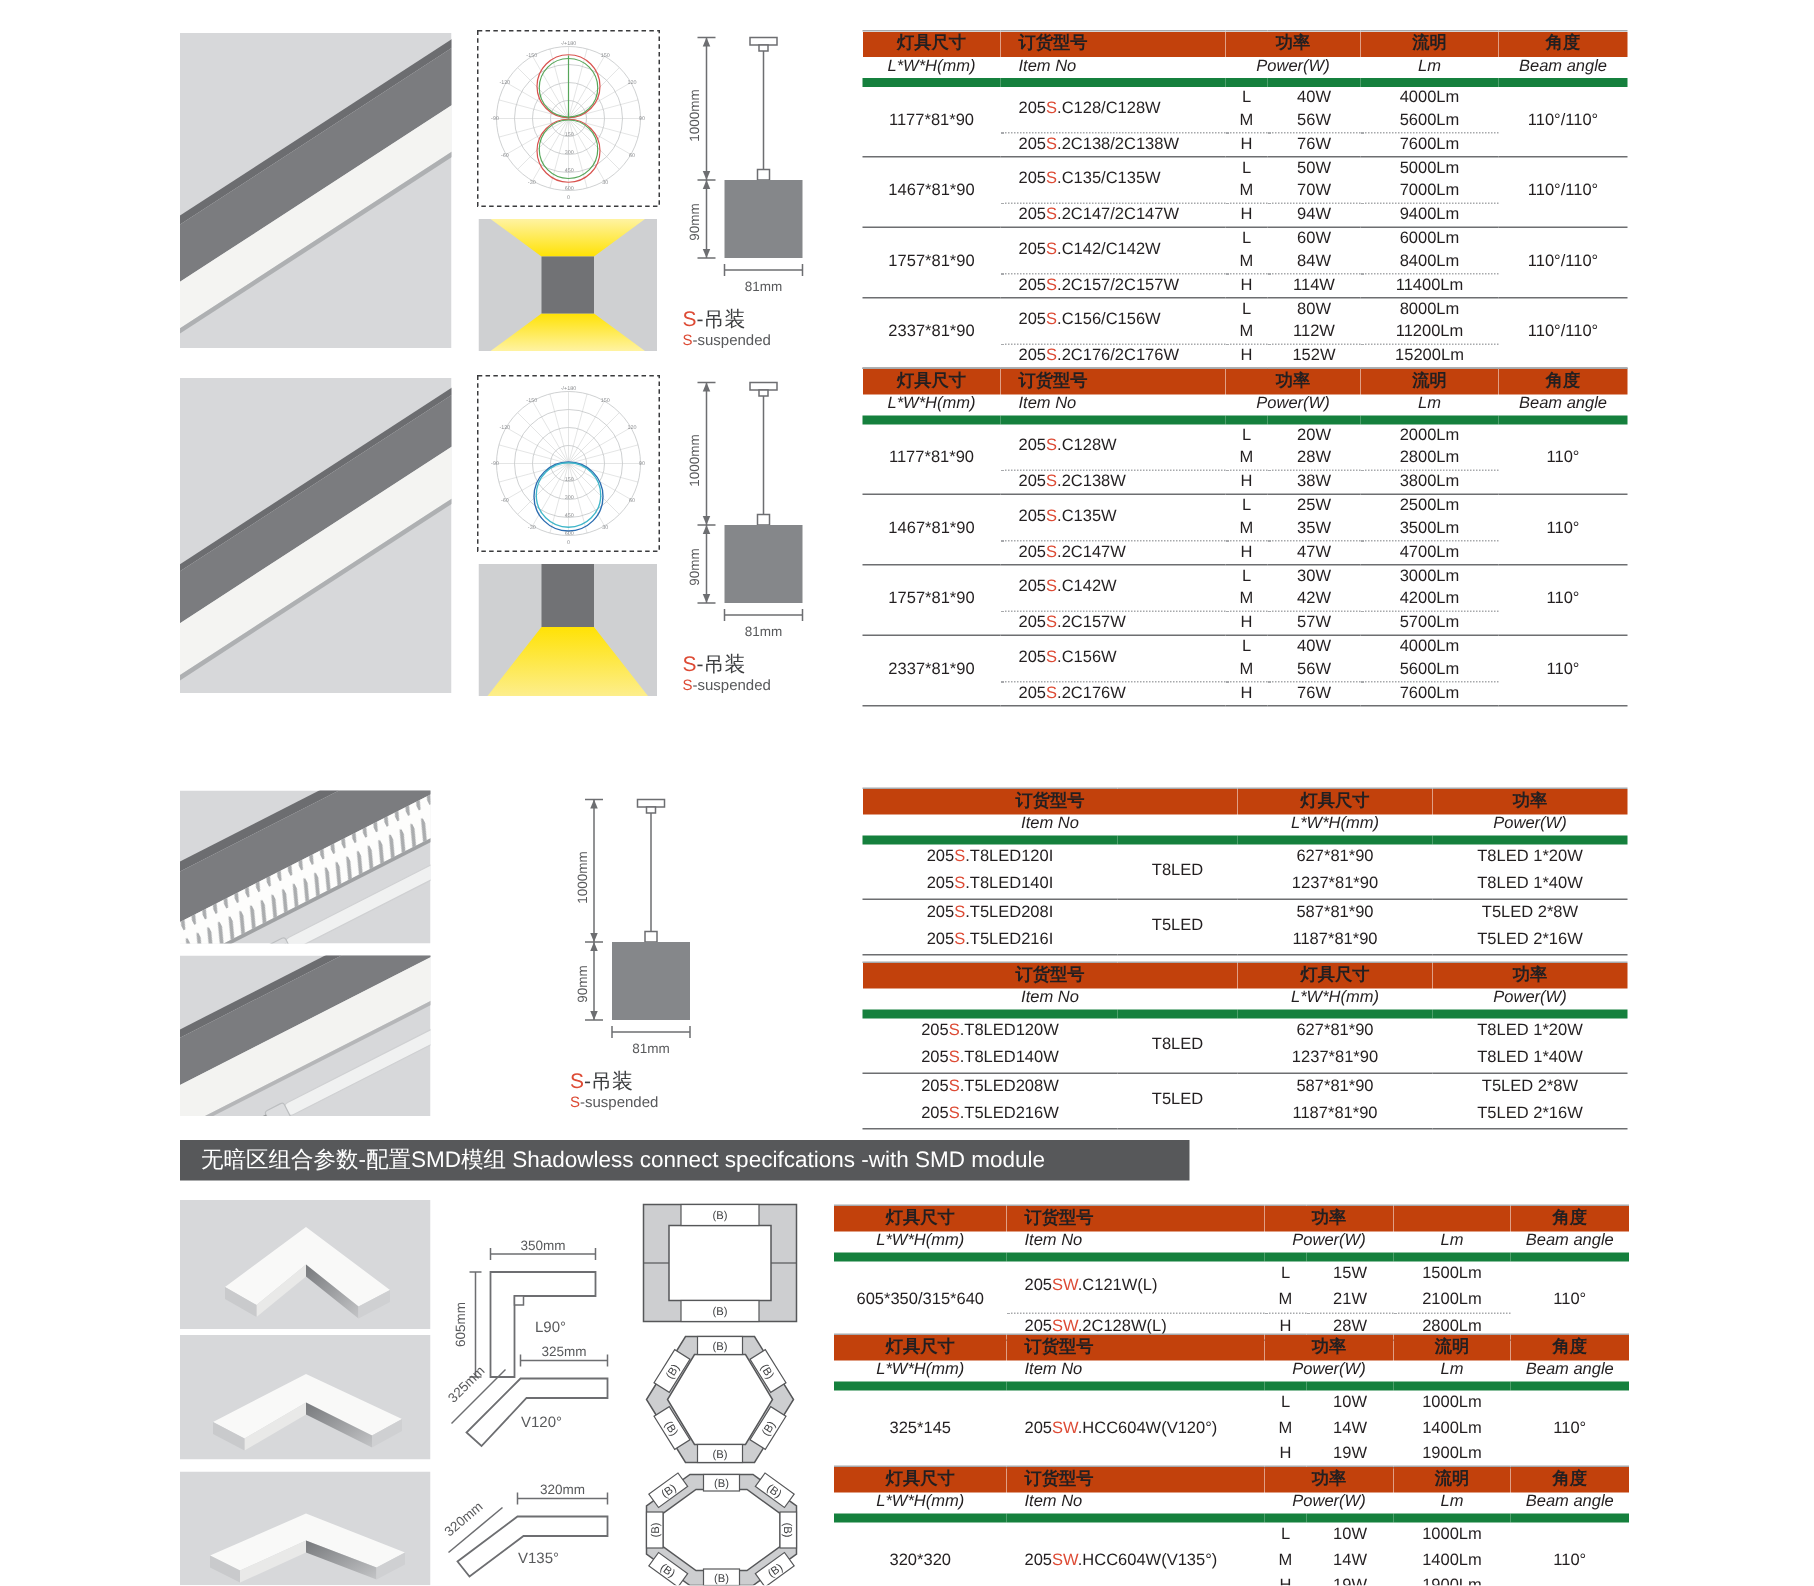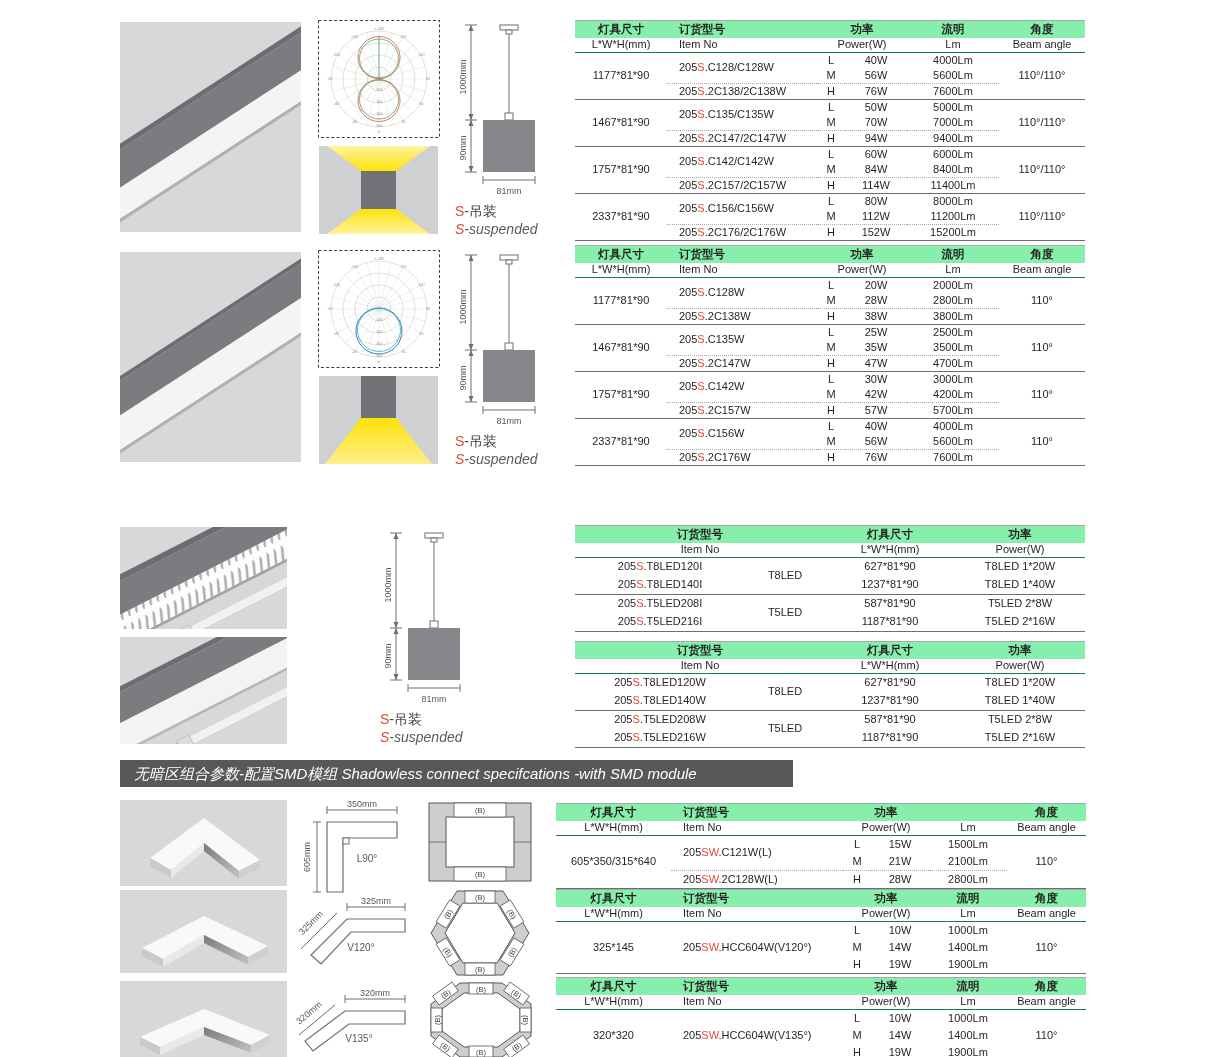--- a/index.html
+++ b/index.html
@@ -7,35 +7,35 @@
     font-family:"Liberation Sans","DejaVu Sans",sans-serif;color:#231f20;overflow:hidden;}
   .abs{position:absolute;}
   .red{color:#dd4b35;}
   
   .bar{background:#57585a;color:#ffffff;font-size:15px;height:27px;line-height:27px;
        padding-left:14px;box-sizing:border-box;white-space:nowrap;}
   
   .spec{border-collapse:collapse;table-layout:fixed;width:100%;font-size:11px;color:#231f20;}
   .spec td{padding:0 2px;height:15px;line-height:1.05;vertical-align:middle;text-align:center;
            white-space:nowrap;overflow:hidden;}
-  .spec tr.hz td{background:#86efac;font-weight:bold;font-size:11.5px;height:17px;border-top:1px solid #a7a9ac;}
-  .spec tr.he td{height:14px;border-bottom:1px solid #15803d;}
+  .spec tr.hz td{background:#c2410c;font-weight:bold;font-size:11.5px;height:17px;border-top:1px solid #a7a9ac;}
+  .spec tr.he td{height:14px;border-bottom:6px solid #15803d;font-style:italic;}
   .spec td.l{text-align:left;padding-left:12px;}
   .spec td.dot{border-bottom:1px dotted #a7a9ac;}
   .spec td.gb{border-bottom:1px solid #6d6e71;}
   .specB td{height:18px;}
   .specC td{height:17px;}
   
   .photo svg{display:block;}
   
   .plabels text{font-size:3.6px;fill:#8a8c8f;text-anchor:middle;}
   
   .susp-labels{text-align:left;margin-top:3px;}
   .susp-labels .zh{font-size:14px;color:#3d3e40;}
-  .susp-labels .en{font-size:14px;color:#58595b;font-style:italic;}
+  .susp-labels .en{font-size:10px;color:#58595b;}
   .dimtext{font-size:9px;fill:#58595b;}
   .angtext{font-size:10px;fill:#58595b;}
   .btext{font-size:7.5px;fill:#414244;text-anchor:middle;}
 </style>
 </head>
 <body>
 
 <div class="canvas">
 
   <div class="abs photo" style="left:120px;top:22px;">
@@ -627,39 +627,39 @@
           </tr>
           <tr>
             <td class="gb">205<span class="red">S</span>.T5LED216W</td>
             <td class="gb">1187*81*90</td>
             <td class="gb">T5LED 2*16W</td>
           </tr>
         </tbody>
       </table>
     </div>
 
-  <div class="abs bar" style="left:120px;top:760px;width:673px;font-style:italic;">无暗区组合参数-配置SMD模组 Shadowless connect specifcations -with SMD module</div>
+  <div class="abs bar" style="left:120px;top:760px;width:673px;">无暗区组合参数-配置SMD模组 Shadowless connect specifcations -with SMD module</div>
 
   <div class="abs photo" style="left:120px;top:800px;">
     <svg viewBox="0 0 167 86" width="167" height="86">
       <defs>
           <linearGradient id="cgA" x1="0" y1="0" x2="1" y2="1">
         <stop offset="0" stop-color="#77797c"></stop>
             <stop offset="1" stop-color="#c3c4c6"></stop>
           </linearGradient>
         </defs>
       <rect width="167" height="86" fill="#d7d8da"></rect>
       <path d="M30,58 L84,18 L140,60 L119,71 L84,43 L51,70 Z" fill="#f9f9f8"></path>
       <path d="M84,43 L119,71 L119,79 L84,51 Z" fill="url(#cgA)"></path>
       <path d="M51,70 L84,43 L84,51 L51,78 Z" fill="#e9e9e8"></path>
       <path d="M30,58 L51,70 L51,78 L30,66 Z" fill="#c9cacc"></path>
       <path d="M140,60 L119,71 L119,79 L140,68 Z" fill="#cfd0d2"></path>
     </svg>
   </div>
-  <div class="abs" style="left:293px;top:798px;">
+  <div class="abs" style="left:293px;top:824px;">
     <svg viewBox="0 0 122 98" width="122" height="98">
       <path d="M34,24 h70 v16 h-54 v54 h-16 Z" fill="#ffffff" stroke="#6d6e71" stroke-width="1.2"></path>
       <rect x="50" y="40" width="6" height="6" fill="#ffffff" stroke="#6d6e71" stroke-width="1"></rect>
       <line x1="34" y1="12" x2="104" y2="12" stroke="#6d6e71"></line>
       <line x1="34" y1="8" x2="34" y2="16" stroke="#6d6e71"></line>
       <line x1="104" y1="8" x2="104" y2="16" stroke="#6d6e71"></line>
       <text class="dimtext" x="69" y="9" text-anchor="middle">350mm</text>
       <line x1="24" y1="24" x2="24" y2="94" stroke="#6d6e71"></line>
       <line x1="20" y1="24" x2="28" y2="24" stroke="#6d6e71"></line>
       <line x1="20" y1="94" x2="28" y2="94" stroke="#6d6e71"></line>

